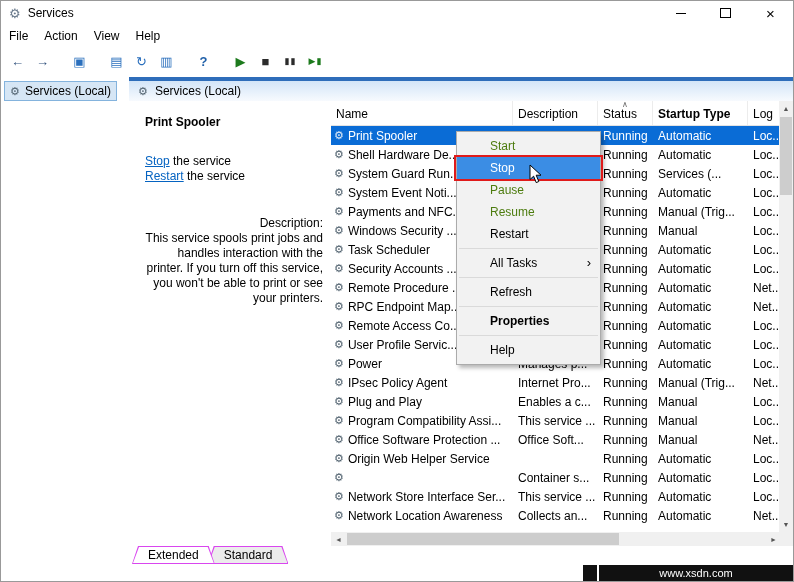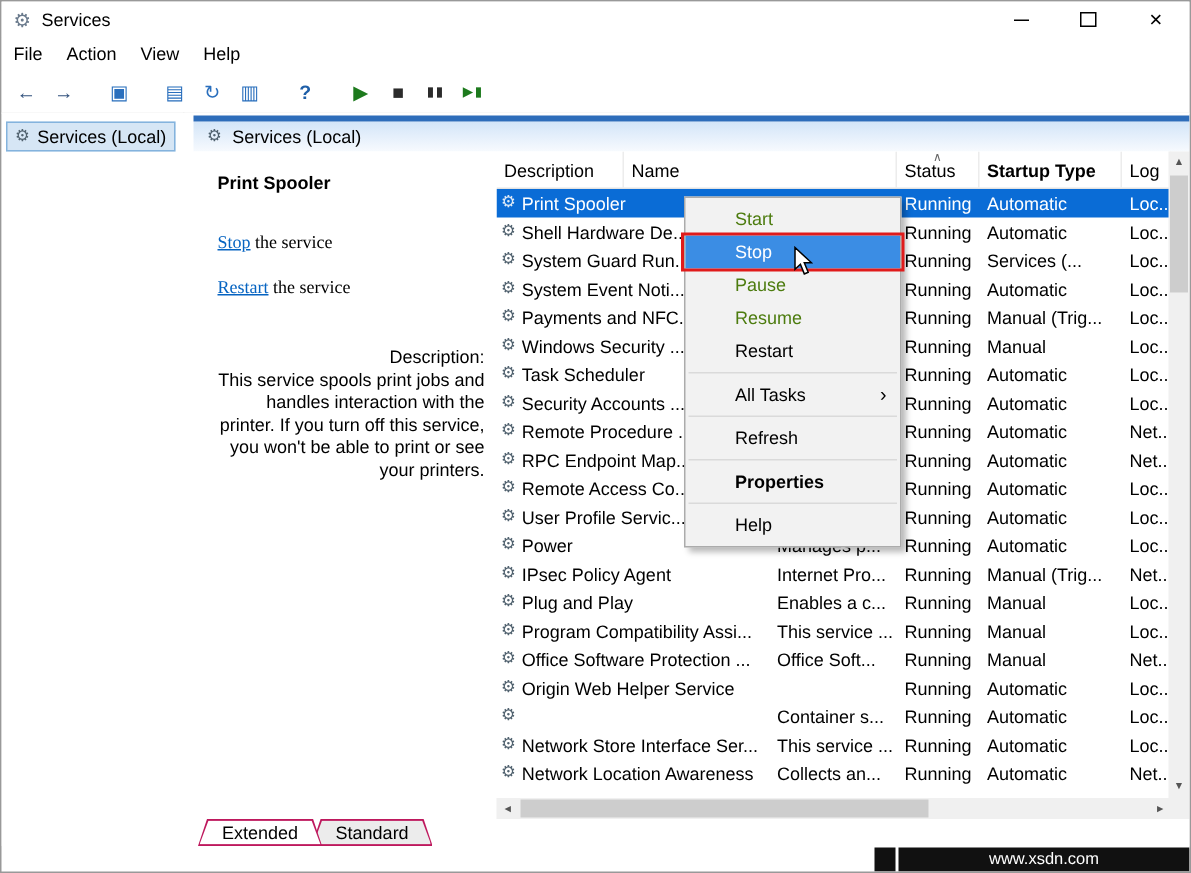--- a/index.html
+++ b/index.html
@@ -35,21 +35,21 @@
   
   .panel{position:absolute;left:121px;top:74px;right:0;bottom:17px;background:#fff;}
   .panel-header{position:absolute;left:7px;top:2px;right:0;height:24px;box-sizing:border-box;
     border-top:4px solid #2e6dba;background:linear-gradient(to bottom,#d3e5f8,#f7fafe);
     display:flex;align-items:center;gap:7px;padding-left:9px;}
 
   .details{position:absolute;left:7px;top:26px;width:202px;bottom:20px;background:#fff;
     padding:14px 8px 0 16px;box-sizing:border-box;}
   .svc-title{font-weight:bold;}
   .links{margin-top:25px;}
-  .link-line{margin:15px 0;line-height:15px;font-family:Liberation Serif, serif;}
+  .link-line{margin:0 0;line-height:15px;}
   .link-line a{color:#0563c1;text-decoration:underline;cursor:pointer;}
   .desc-block{margin-top:32px;line-height:15px;text-align:right;}
   .desc-text{width:178px;}
 
   
   .table-wrap{position:absolute;left:209px;top:26px;width:450px;height:431px;overflow:hidden;background:#fff;}
   .table-header{display:flex;height:24px;border-bottom:1px solid #e3e3e3;}
   .th{box-sizing:border-box;display:flex;align-items:flex-end;padding:0 0 4px 5px;
     border-right:1px solid #ececec;position:relative;white-space:nowrap;overflow:visible;}
   .sort-caret{position:absolute;top:0px;left:50%;transform:translateX(-50%);font-size:8px;color:#666;line-height:1;}
@@ -73,21 +73,21 @@
     justify-content:center;font-size:7px;color:#555;}
   .harrow.left{left:0;}
   .harrow.right{right:0;}
   .hthumb{position:absolute;left:16px;width:272px;top:1px;bottom:1px;background:#cdcdcd;}
   .corner{position:absolute;right:0;top:457px;width:14px;height:14px;background:#f0f0f0;}
 
   
   .tabrow{position:absolute;left:7px;right:0;top:471px;height:20px;display:flex;align-items:flex-start;
     padding-left:3px;background:#fff;}
   .tab{position:relative;height:18px;padding:0 16px;margin-right:-7px;
-    clip-path:polygon(6px 0,calc(100% - 6px) 0,100% 100%,0 100%);background:#be185d;
+    clip-path:polygon(6px 0,calc(100% - 6px) 0,100% 100%,0 100%);background:#d946ef;
     display:flex;align-items:center;justify-content:center;text-align:right;}
   .tab::before{content:"";position:absolute;inset:1px;background:#ececec;
     clip-path:polygon(6px 0,calc(100% - 6px) 0,100% 100%,0 100%);}
   .tab.active{z-index:2;}
   .tab.active::before{background:#fff;}
   .tab span{position:relative;z-index:1;}
 
   
   .ctxmenu{position:absolute;left:455px;top:130px;width:145px;box-sizing:border-box;background:#f2f2f2;
     border:1px solid #ababab;box-shadow:3px 3px 4px rgba(0,0,0,.28);padding:3px 0;z-index:20;}
@@ -170,25 +170,25 @@
         <div class="link-line"><a>Restart</a><span> the service</span></div>
       </div>
       <div class="desc-block">
         <div>Description:</div>
         <div class="desc-text">This service spools print jobs and handles interaction with the printer. If you turn off this service, you won't be able to print or see your printers.</div>
       </div>
     </div>
 
     <div class="table-wrap">
       <div class="table-header">
+          <div class="th" style="width: 182px;">
+            <span>Name</span>
+          </div>
           <div class="th" style="width: 85px;">
             <span>Description</span>
-          </div>
-          <div class="th" style="width: 182px;">
-            <span>Name</span>
           </div>
           <div class="th" style="width: 55px;">
             <span>Status</span>
             <span class="sort-caret">∧</span>
           </div>
           <div class="th" style="width: 95px; font-weight: bold;">
             <span>Startup Type</span>
           </div>
           <div class="th" style="width: 33px;">
             <span>Log</span>

